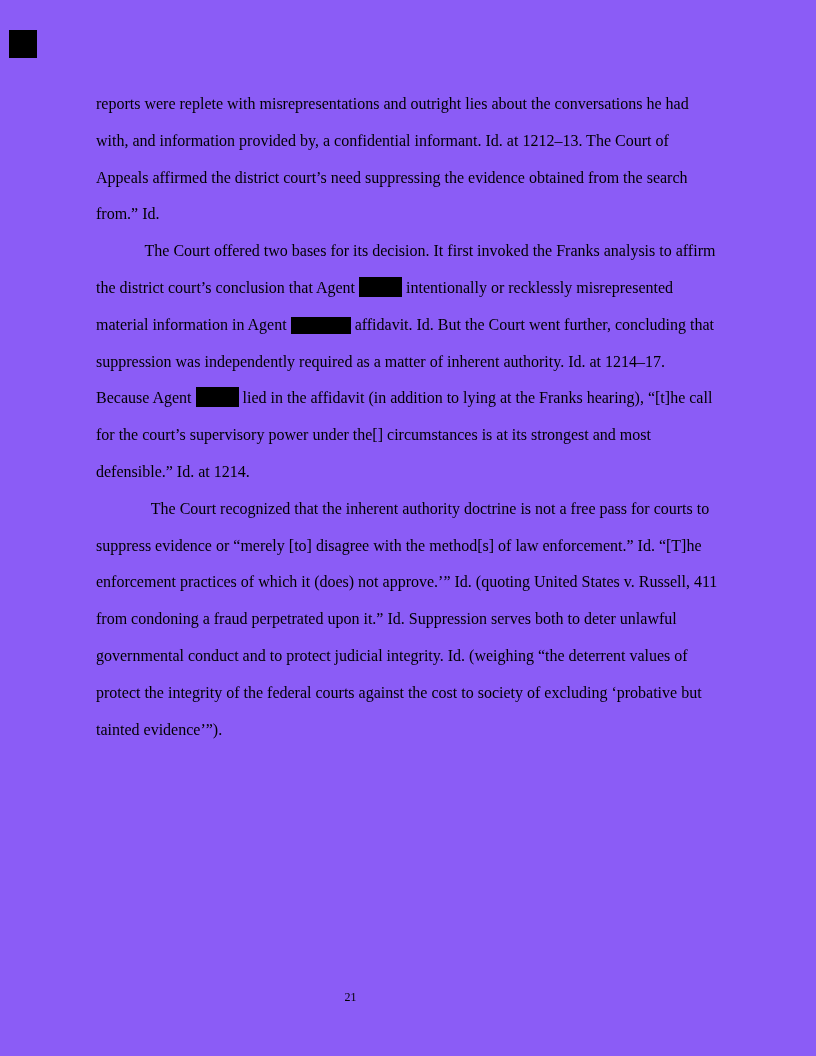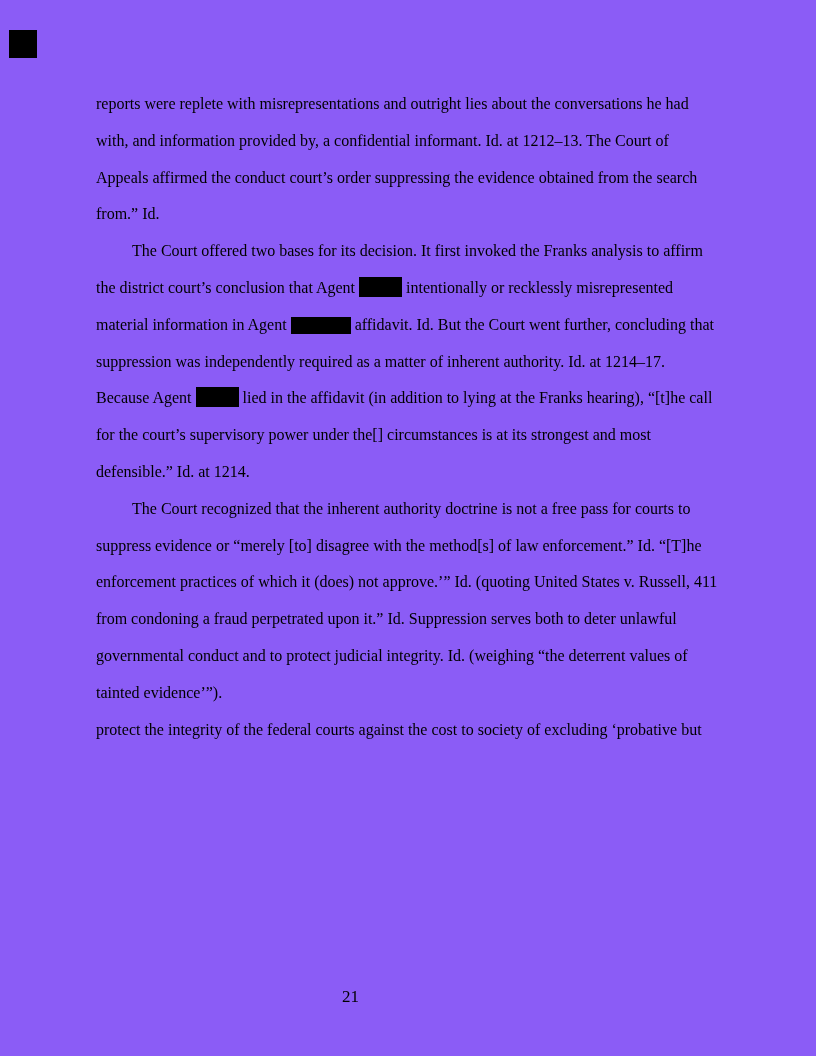--- a/index.html
+++ b/index.html
@@ -29,55 +29,55 @@
     left: 96px;
     top: 86px;
     width: 632px;
     font-size: 16px;
   }
   .line {
     height: 36.8px;
     line-height: 36.8px;
     white-space: pre;
   }
-  .line.indent { padding-left: 36px; }
+  .line.indent { padding-left: 36px; text-align: center; }
   .it { }
   .redaction {
     display: inline-block;
     background: #000000;
     vertical-align: -4px;
   }
   .page-number {
     position: absolute;
     left: 0; top: 988px;
     width: 701px;
     text-align: center;
-    font-size: 17px;
+    font-size: 12px;
     line-height: 18px;
   }
 </style>
 </head>
 <body>
 
 <div class="page">
   <div class="corner-redaction"></div>
   <div class="doc-body">
       <div class="line"><span>reports were replete with misrepresentations and outright lies about the conversations he had</span></div>
       <div class="line"><span>with, and information provided by, a confidential informant. </span><span class="it">Id.</span><span> at 1212–13. The Court of</span></div>
-      <div class="line"><span>Appeals affirmed the conduct court’s order suppressing the evidence obtained from the search</span></div>
+      <div class="line"><span>Appeals affirmed the district court’s need suppressing the evidence obtained from the search</span></div>
       <div class="line"><span>from.” </span><span class="it">Id.</span></div>
       <div class="line indent"><span>The Court offered two bases for its decision. It first invoked the </span><span class="it">Franks</span><span> analysis to affirm</span></div>
       <div class="line"><span>the district court’s conclusion that Agent </span><span class="redaction" style="width: 43px; height: 20px;"></span><span> intentionally or recklessly misrepresented</span></div>
       <div class="line"><span>material information in Agent </span><span class="redaction" style="width: 60px; height: 17px;"></span><span> affidavit. </span><span class="it">Id.</span><span> But the Court went further, concluding that</span></div>
       <div class="line"><span>suppression was independently required as a matter of inherent authority. </span><span class="it">Id.</span><span> at 1214–17.</span></div>
       <div class="line"><span>Because Agent </span><span class="redaction" style="width: 43px; height: 20px;"></span><span> lied in the affidavit (in addition to lying at the </span><span class="it">Franks</span><span> hearing), “[t]he call</span></div>
       <div class="line"><span>for the court’s supervisory power under the[] circumstances is at its strongest and most</span></div>
       <div class="line"><span>defensible.” </span><span class="it">Id.</span><span> at 1214.</span></div>
       <div class="line indent"><span>The Court recognized that the inherent authority doctrine is not a free pass for courts to</span></div>
       <div class="line"><span>suppress evidence or “merely [to] disagree with the method[s] of law enforcement.” </span><span class="it">Id.</span><span> “[T]he</span></div>
       <div class="line"><span>enforcement practices of which it (does) not approve.’” </span><span class="it">Id.</span><span> (quoting </span><span class="it">United States v. Russell</span><span>, 411</span></div>
       <div class="line"><span>from condoning a fraud perpetrated upon it.” </span><span class="it">Id.</span><span> Suppression serves both to deter unlawful</span></div>
       <div class="line"><span>governmental conduct and to protect judicial integrity. </span><span class="it">Id.</span><span> (weighing “the deterrent values of</span></div>
+      <div class="line"><span>protect the integrity of the federal courts against the cost to society of excluding ‘probative but</span></div>
       <div class="line"><span>tainted evidence’”).</span></div>
-      <div class="line"><span>protect the integrity of the federal courts against the cost to society of excluding ‘probative but</span></div>
     </div>
   <div class="page-number">21</div>
 </div>
 
 </body></html>

